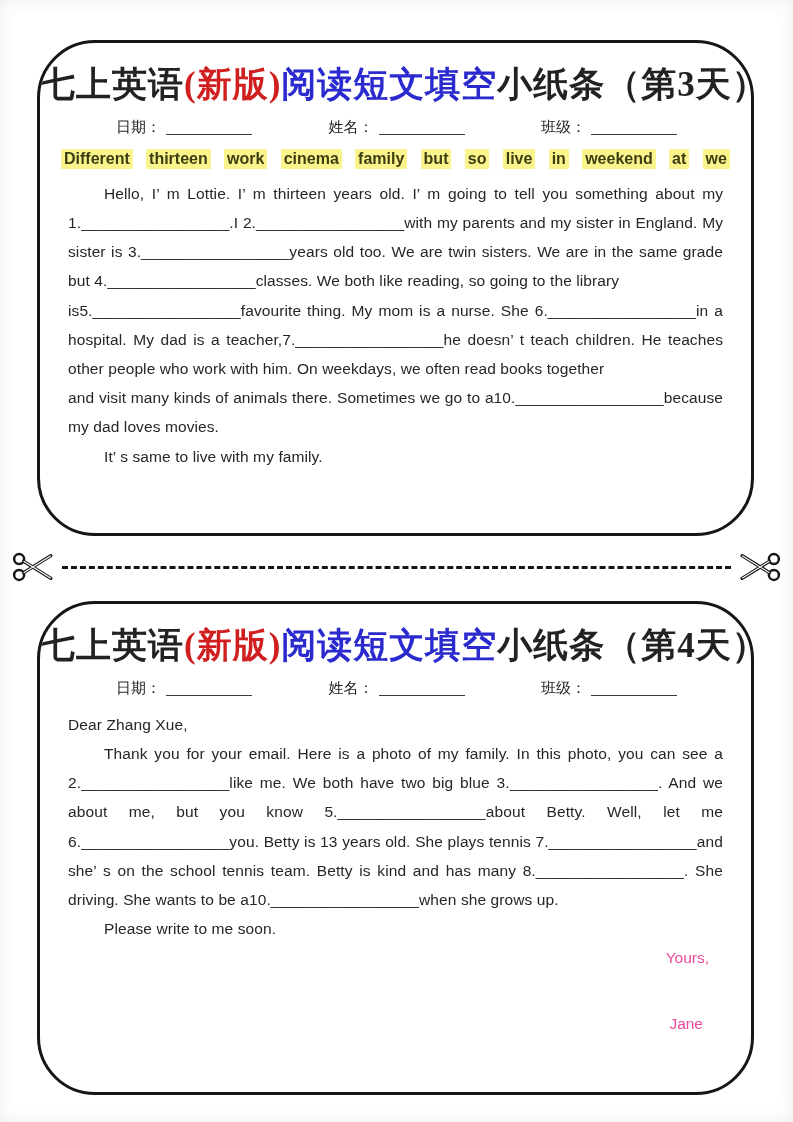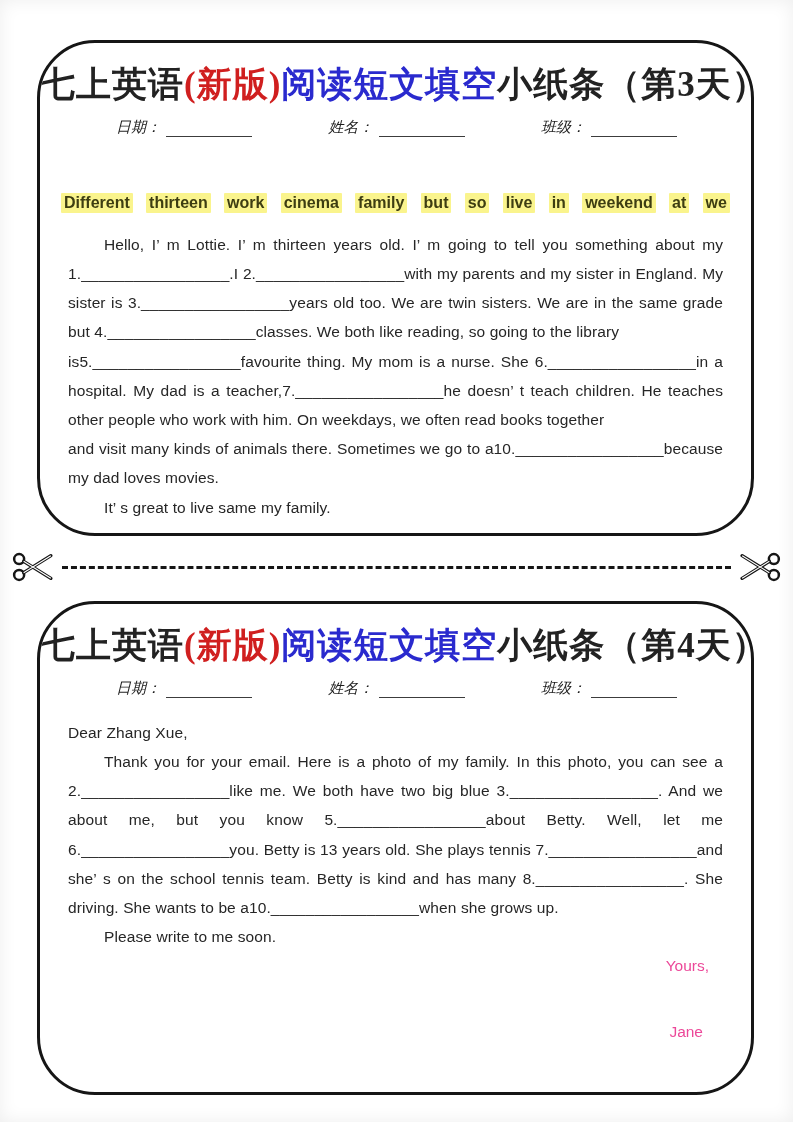--- a/index.html
+++ b/index.html
@@ -26,40 +26,40 @@
   }
   .t-red  { }
   .t-blue { }
 
   .fields-row {
     display:flex; justify-content:space-between;
     padding:0 74px 0 76px; margin-top:11px;
     font-family:"Liberation Serif","DejaVu Serif",serif;
     font-size:15px; color:#1d1d1d; align-items:flex-end;
   }
-  .field { display:flex; align-items:flex-end;font-style:italic; }
+  .field { display:flex; align-items:center; }
   .field-label { white-space:nowrap; }
   .field-blank {
     display:inline-block; width:86px; height:15px;
     border-bottom:1.6px solid #3c3c3c; margin-left:5px;
   }
 
   .word-bank {
     display:flex; justify-content:space-between; align-items:center;
     margin-top:12px; padding:0 21px;
     font-size:16px; font-weight:600; color:#3d3d12;
   }
-  .wb-word { background:#faf48d; padding:1px 3px; border-radius:1px; white-space:nowrap;margin-top:44px; }
+  .wb-word { background:#faf48d; padding:1px 3px; border-radius:1px; white-space:nowrap; }
 
   .passage {
-    margin-top:17px; padding:0 28px;
+    margin-top:10px; padding:0 28px;
     font-size:15.5px; line-height:29.2px; color:#262626;
     letter-spacing:0.1px;
   }
-  .card.day4 .passage { margin-top:20px; }
+  .card.day4 .passage { margin-top:12px; }
   .pline { white-space:normal; }
   .pline.indent { text-indent:36px; }
   .pline.just { text-align:justify; text-align-last:justify; }
 
   .closing { text-align:right; padding-right:42px; line-height:29.2px; font-size:15.5px; color:#ec4899; }
   .closing .sig { padding-right:6px;margin-top:36px; }
 
   .cut-divider {
     position:absolute; top:545px; left:12px; right:12px; height:44px;
     display:flex; align-items:center;
@@ -108,21 +108,21 @@
   <div class="passage">
       <div class="pline indent just">Hello, I’ m Lottie. I’ m thirteen years old. I’ m going to tell you something about my</div>
       <div class="pline just">1._________________.I 2._________________with my parents and my sister in England. My</div>
       <div class="pline just">sister is 3._________________years old too. We are twin sisters. We are in the same grade</div>
       <div class="pline">but 4._________________classes. We both like reading, so going to the library</div>
       <div class="pline just">is5._________________favourite thing. My mom is a nurse. She 6._________________in a</div>
       <div class="pline just">hospital. My dad is a teacher,7._________________he doesn’ t teach children. He teaches</div>
       <div class="pline">other people who work with him. On weekdays, we often read books together</div>
       <div class="pline just">and visit many kinds of animals there. Sometimes we go to a10._________________because</div>
       <div class="pline">my dad loves movies.</div>
-      <div class="pline indent">It’ s great to live same my family.</div>
+      <div class="pline indent">It’ s same to live with my family.</div>
     </div>
 </section>
 
 <div class="cut-divider">
   <svg class="scissors" viewBox="0 0 40 30">
     <circle cx="6" cy="8" r="4.4" fill="none" stroke="#161616" stroke-width="2.2"></circle>
     <circle cx="6" cy="22" r="4.4" fill="none" stroke="#161616" stroke-width="2.2"></circle>
     <path d="M10 10 L34 25 M10 20 L34 5" stroke="#161616" stroke-width="3" fill="none" stroke-linecap="round"></path>
     <path d="M10 10 L34 25 M10 20 L34 5" stroke="#ffffff" stroke-width="1" fill="none"></path>
   </svg>

